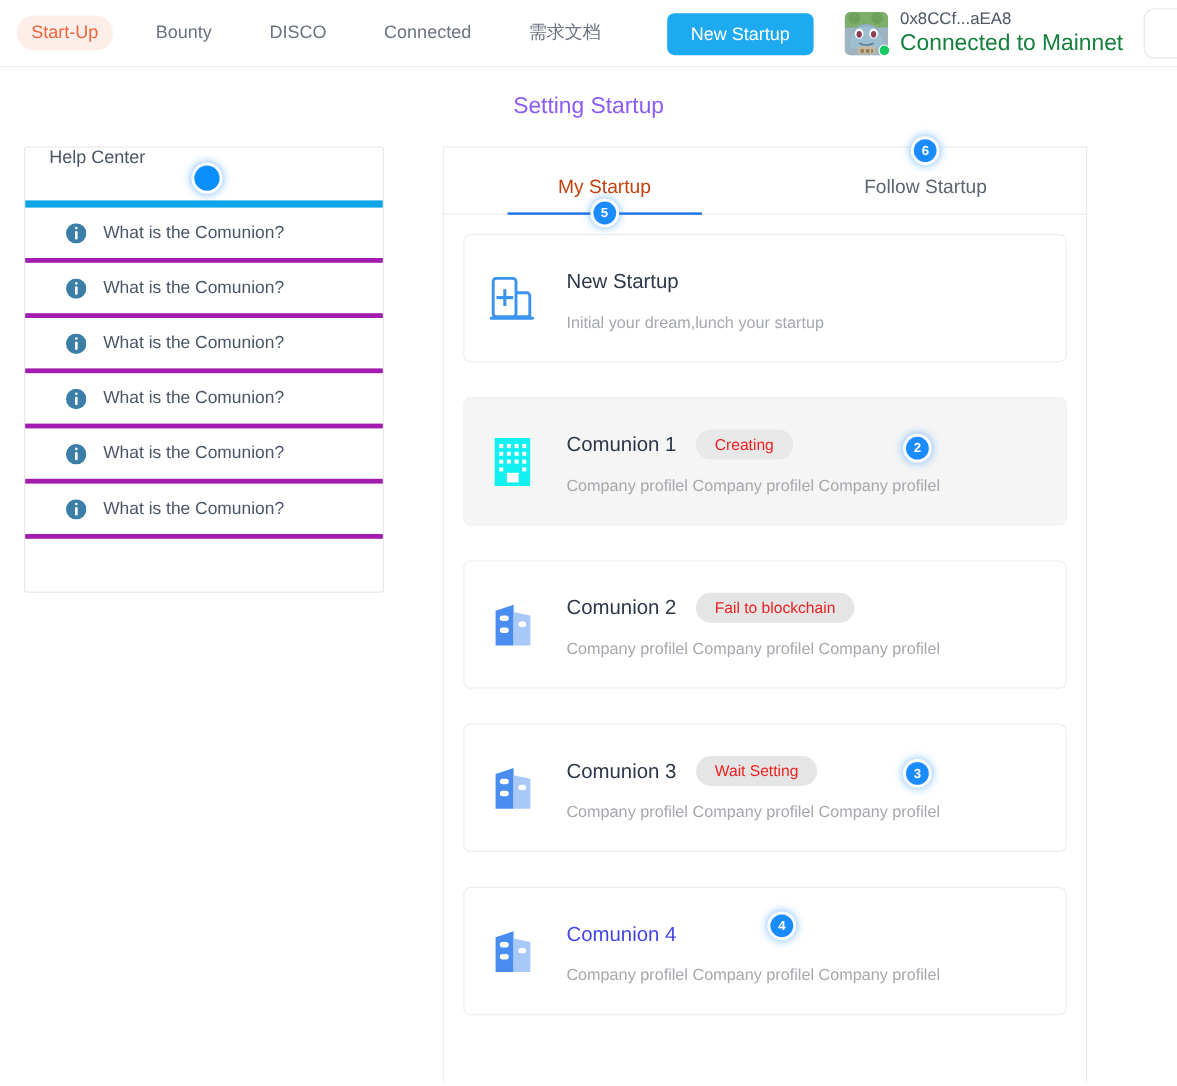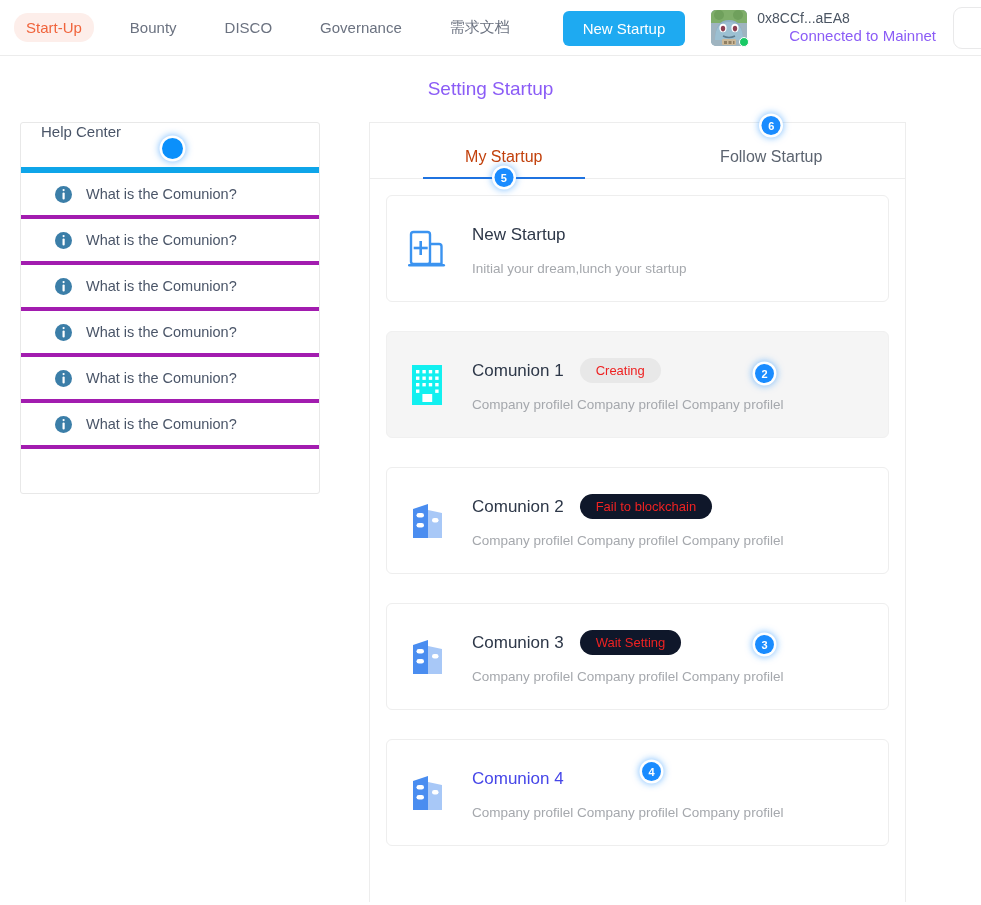--- a/index.html
+++ b/index.html
@@ -94,23 +94,22 @@
   }
   .account-text {
     margin-left: 10px;
     line-height: 1.25;
   }
   .account-addr {
     font-size: 14px;
     color: #4b5563;
   }
   .account-net {
-    font-size: 15px;
-    color: #8b5cf6;
-    margin-left: 32px;
+    font-size: 19px;
+    color: #15803d;
   }
   .chevron {
     margin-left: 18px;
     margin-right: 14px;
     color: #c4c8cf;
     font-size: 12px;
     line-height: 1;
   }
   .edge-card {
     position: absolute;
@@ -258,21 +257,21 @@
     height: 26px;
   }
   .card-title {
     font-size: 17px;
     color: #2d3748;
     white-space: nowrap;
   }
   .card-title.link { color: #4646e8; }
   .status-pill {
     margin-left: 16px;
-    background: #0f172a;
+    background: #e5e5e5;
     color: #ee2222;
     font-size: 13px;
     border-radius: 14px;
     padding: 5px 16px;
     white-space: nowrap;
   }
   .card.highlight .status-pill { background: #e8e8e8; }
   .card-desc {
     margin-top: 13px;
     font-size: 13.5px;
@@ -310,21 +309,21 @@
   .badge-c4 { top: 22px; right: 227px; }
 </style>
 </head>
 <body>
 
 <div class="header">
   <nav class="nav">
     <div class="nav-item active">Start-Up</div>
     <div class="nav-item">Bounty</div>
     <div class="nav-item">DISCO</div>
-    <div class="nav-item">Governance</div>
+    <div class="nav-item">Connected</div>
     <div class="nav-item cjk">需求文档</div>
   </nav>
 
   <div class="header-right">
     <button class="new-startup-btn">New Startup</button>
 
     <div class="account">
       <div class="avatar-wrap">
         <svg class="avatar" viewBox="0 0 36 36">
           <rect width="36" height="36" fill="#9fb4c0"></rect>

